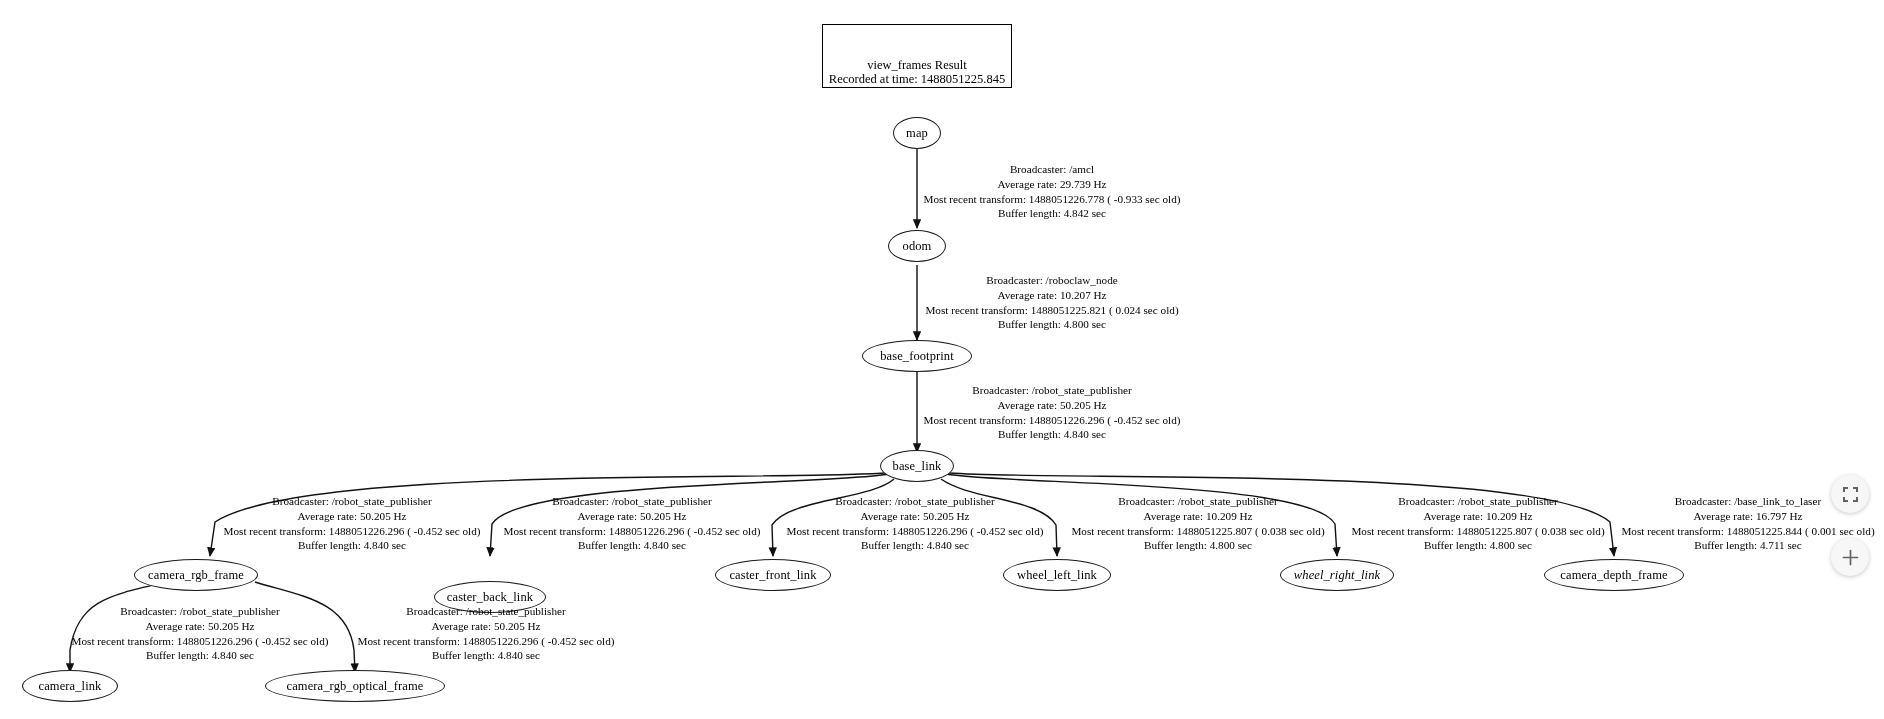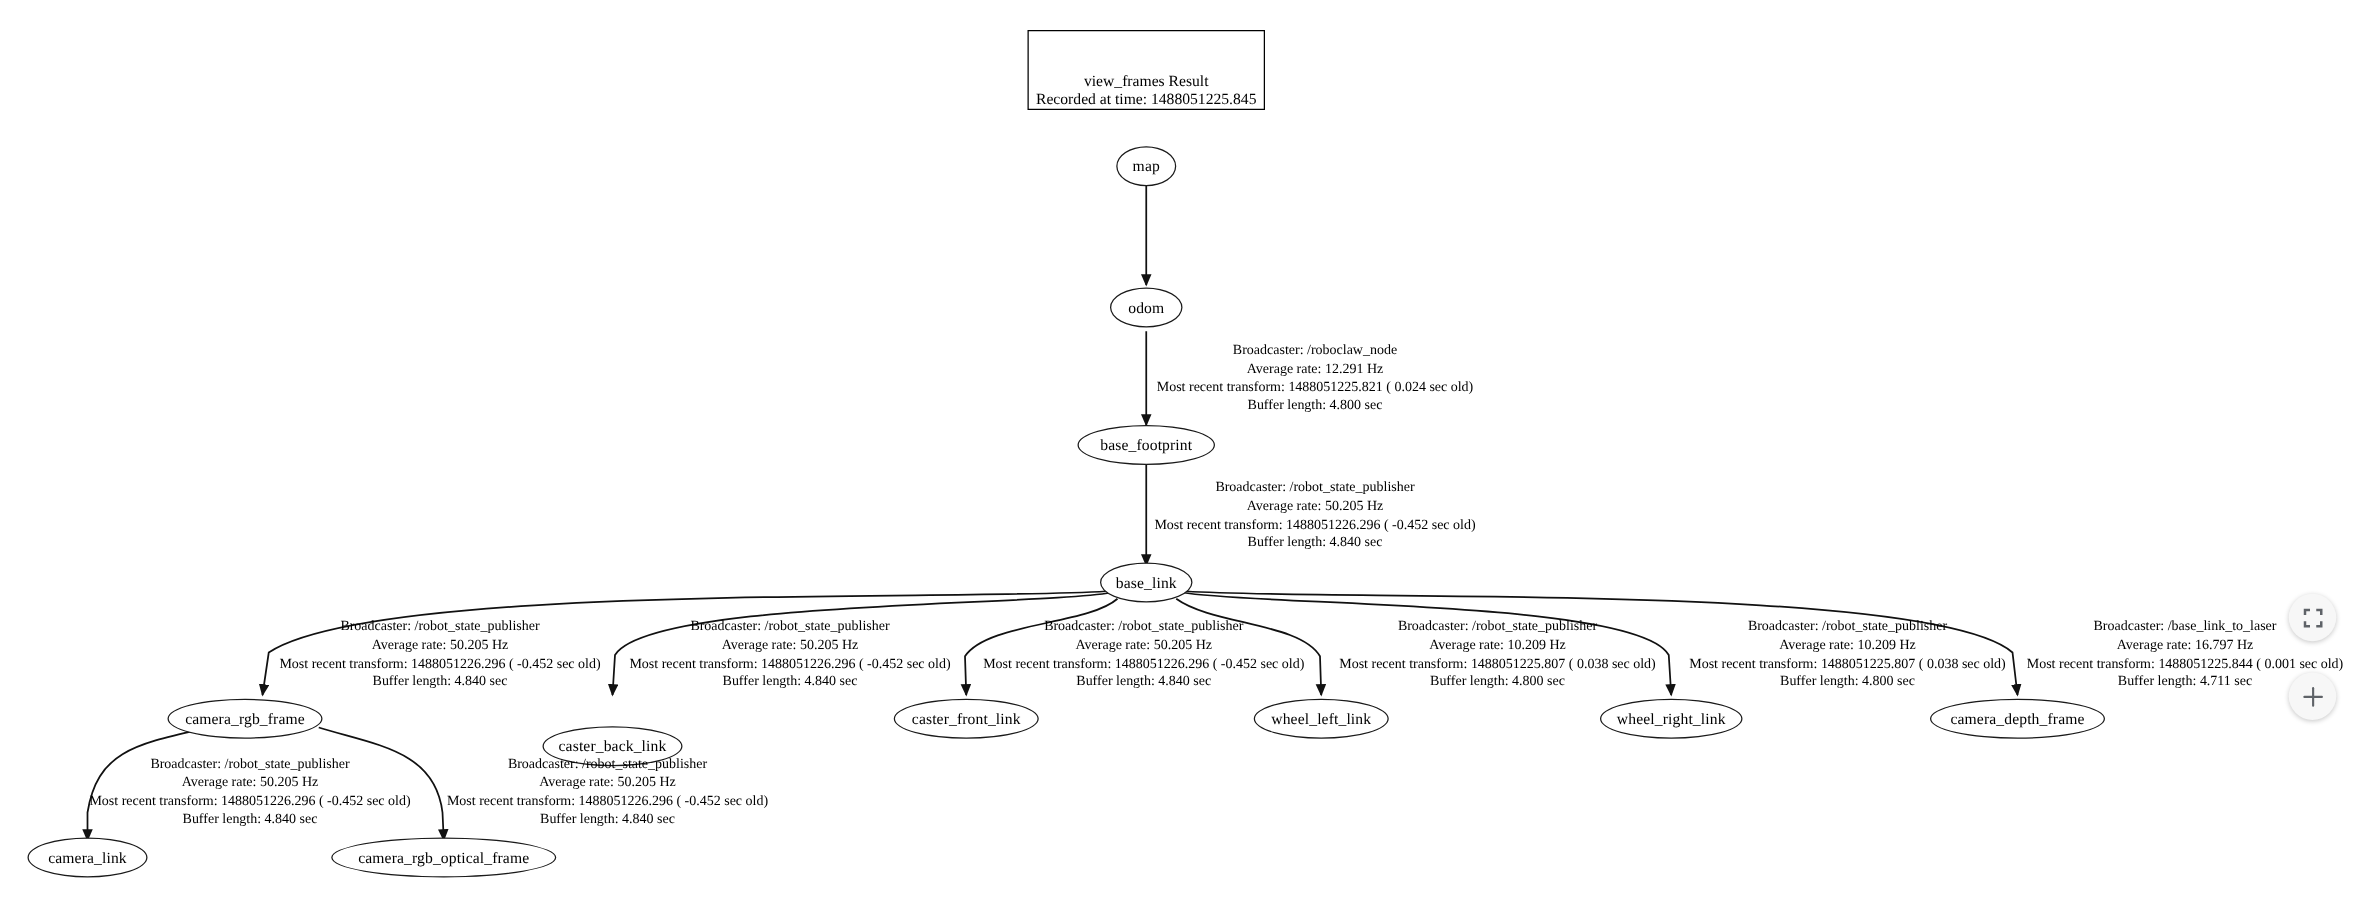--- a/index.html
+++ b/index.html
@@ -174,40 +174,46 @@
   </div>
 
   <div class="node" style="left:773px; top:575px; width:116px; height:32px;">
     <span class="node-label">caster_front_link</span>
   </div>
 
   <div class="node" style="left:1057px; top:575px; width:108px; height:32px;">
     <span class="node-label">wheel_left_link</span>
   </div>
 
-  <div class="node" style="left:1337px; top:575px; width:114px; height:32px;">
+  <div class="node" style="left:1337px; top:575px; width:114px; height:32px;font-style:italic;">
     <span class="node-label">wheel_right_link</span>
   </div>
 
   <div class="node" style="left:1614px; top:575px; width:140px; height:32px;text-align:right;">
     <span class="node-label">camera_depth_frame</span>
   </div>
 
   <div class="node" style="left:70px; top:686px; width:96px; height:32px;">
     <span class="node-label">camera_link</span>
   </div>
 
   <div class="node" style="left:355px; top:686px; width:180px; height:32px;">
     <span class="node-label">camera_rgb_optical_frame</span>
   </div>
 
+  <div class="edge-label" style="left:1052px; top:162px;">
+    <div>Broadcaster: /amcl</div>
+    <div>Average rate: 29.739 Hz</div>
+    <div>Most recent transform: 1488051226.778 ( -0.933 sec old)</div>
+    <div>Buffer length: 4.842 sec</div>
+  </div>
 
   <div class="edge-label" style="left:1052px; top:273px;">
     <div>Broadcaster: /roboclaw_node</div>
-    <div>Average rate: 12.291 Hz</div>
+    <div>Average rate: 10.207 Hz</div>
     <div>Most recent transform: 1488051225.821 ( 0.024 sec old)</div>
     <div>Buffer length: 4.800 sec</div>
   </div>
 
   <div class="edge-label" style="left:1052px; top:383px;">
     <div>Broadcaster: /robot_state_publisher</div>
     <div>Average rate: 50.205 Hz</div>
     <div>Most recent transform: 1488051226.296 ( -0.452 sec old)</div>
     <div>Buffer length: 4.840 sec</div>
   </div>

